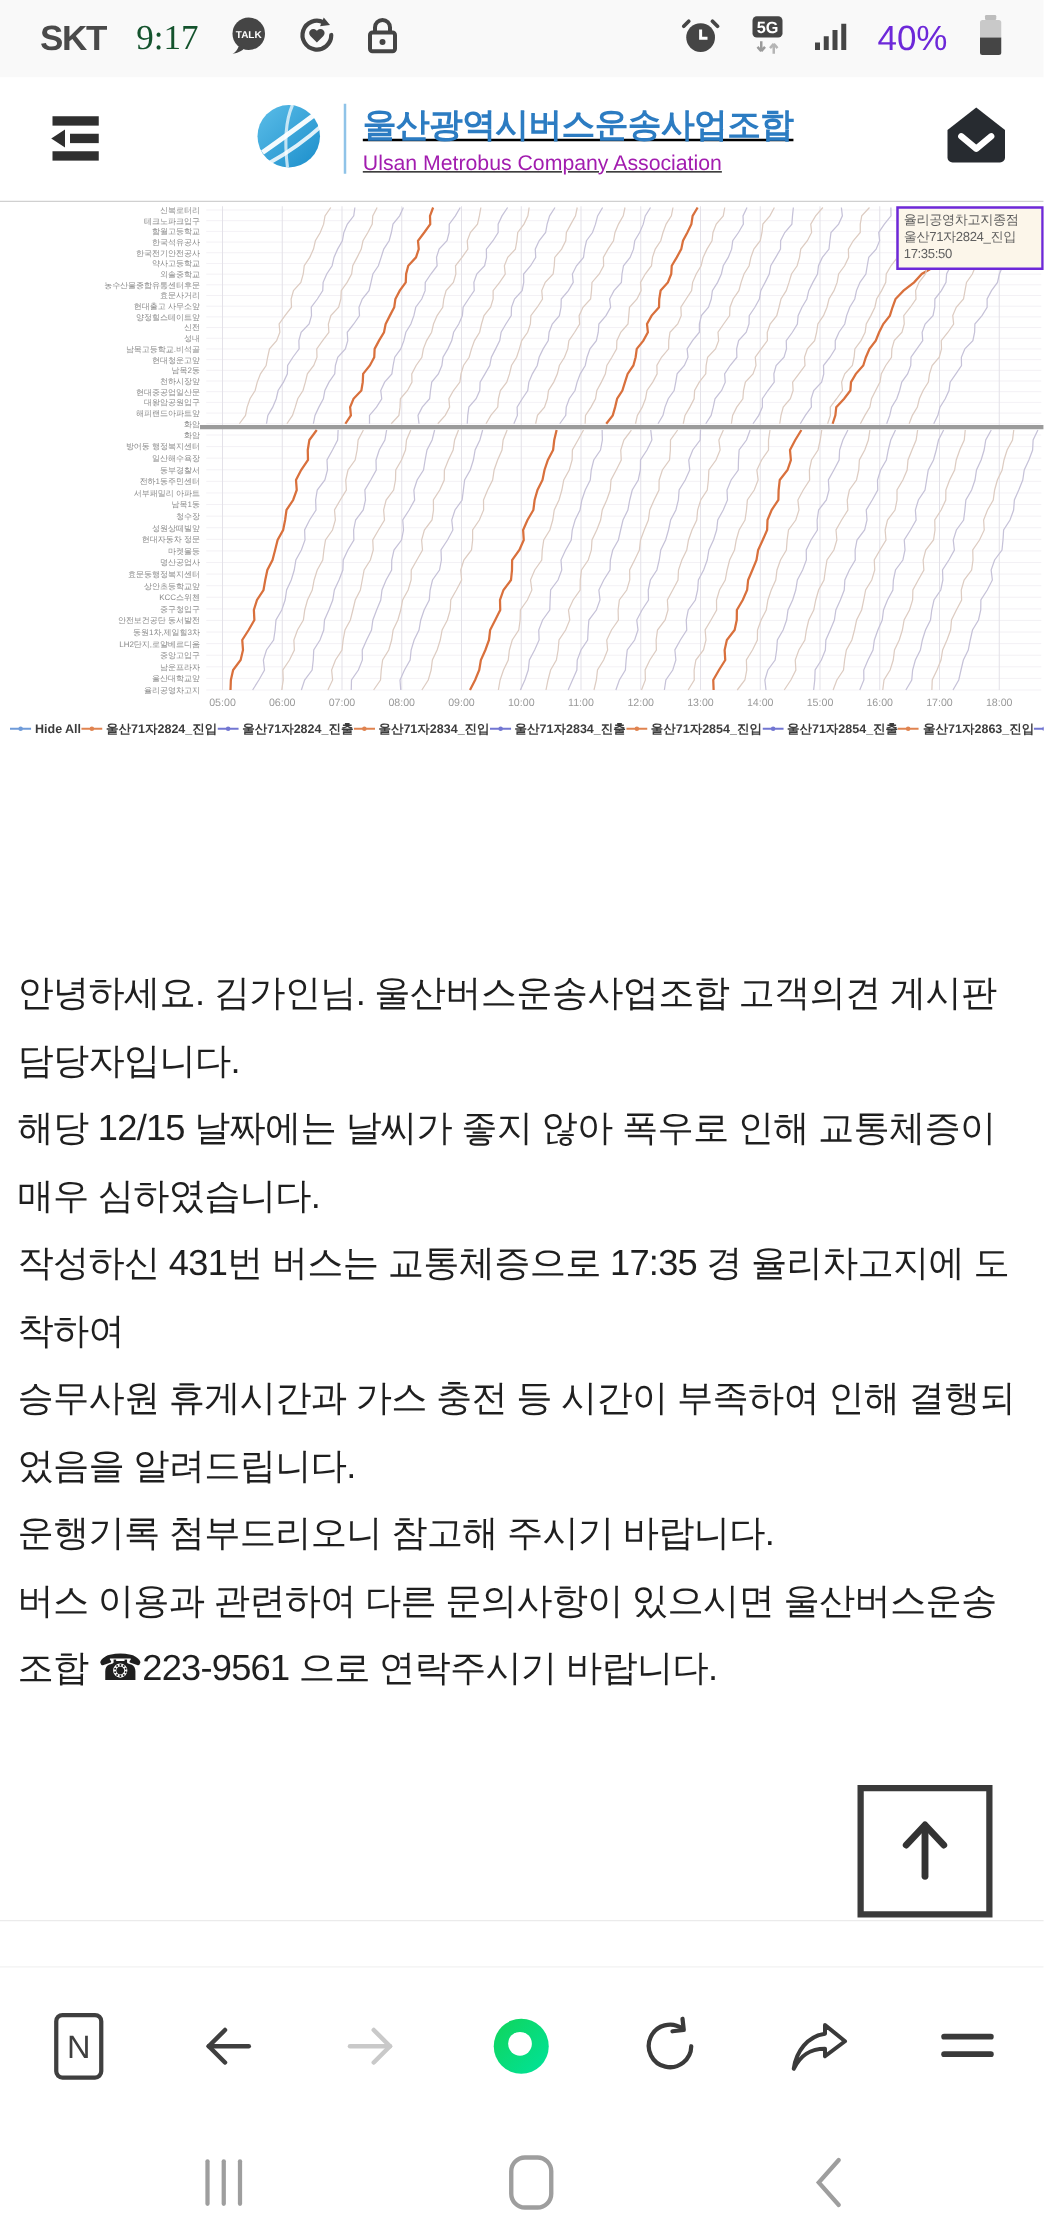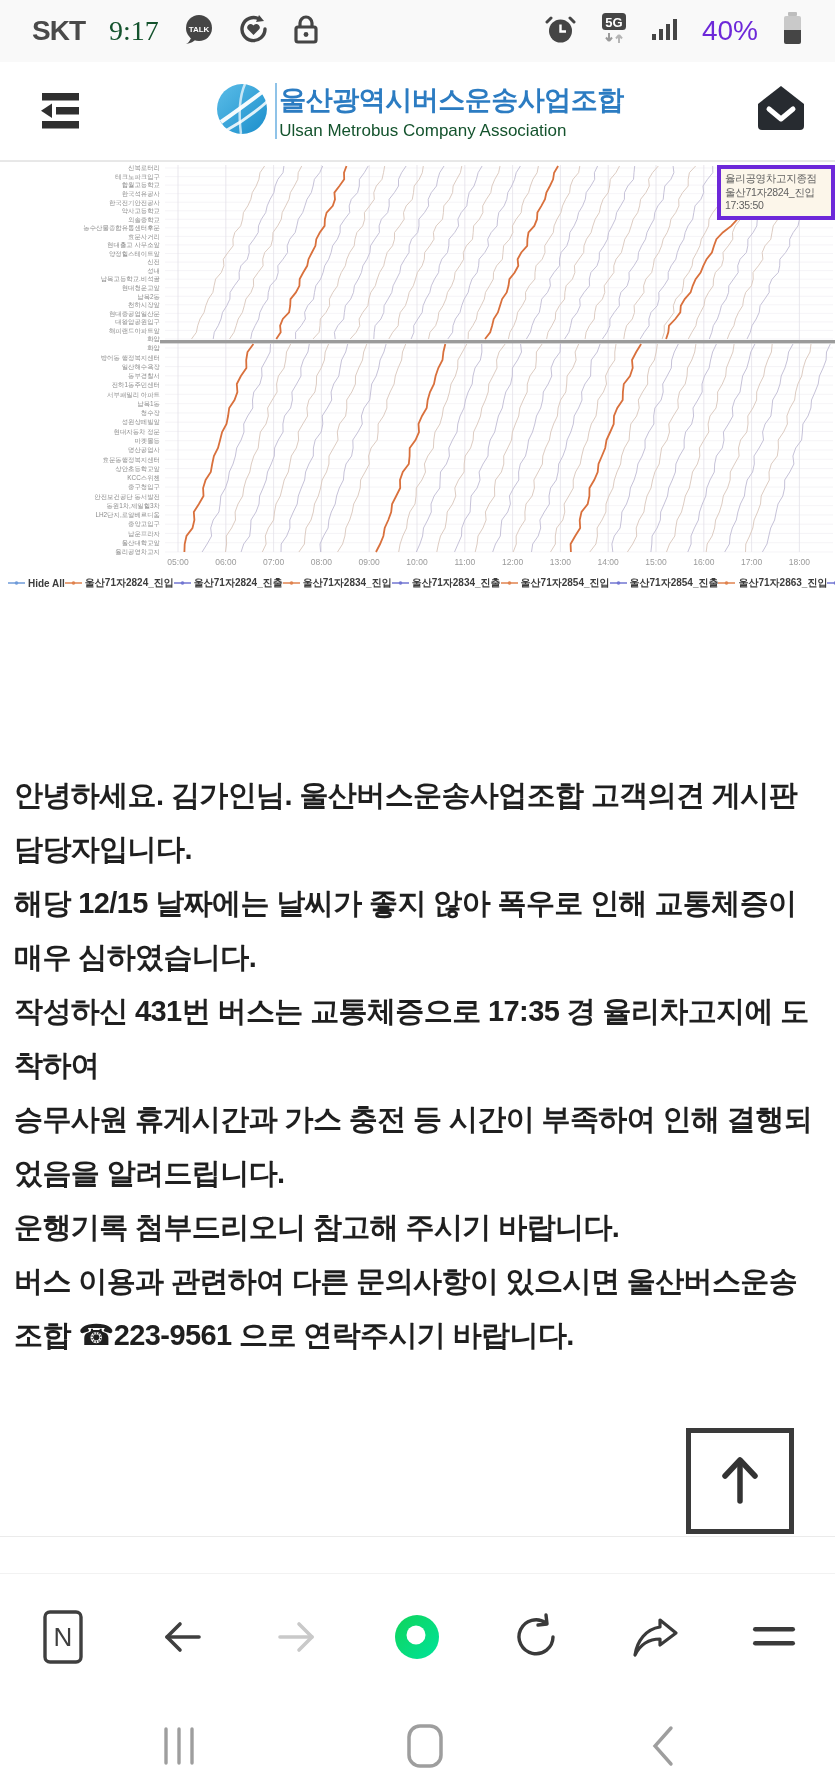--- a/index.html
+++ b/index.html
@@ -12,39 +12,39 @@
   .sb-left, .sb-right { display:flex; align-items:center; gap:24px; }
   .sb-carrier { font-size:28px; font-weight:bold; color:#4a4a4a; letter-spacing:-1px; }
   .sb-time { font-size:28px; color:#14532d;font-family:Liberation Serif, serif; }
   .sb-pct { font-size:28px; color:#6d28d9; }
 
   
   .header { position:absolute; top:62px; left:0; right:0; height:98px; background:#fff;
     display:flex; align-items:center; }
   .menu-btn { position:absolute; left:34px; top:26px; width:52px; height:46px; cursor:pointer; }
   .mail-btn { position:absolute; right:28px; top:22px; width:52px; height:50px; cursor:pointer; }
-  .logo-wrap { margin:0 auto; display:flex; align-items:center; gap:2px; }
+  .logo-wrap { margin:0 auto; display:flex; align-items:center; gap:13px;text-decoration:underline; }
   .logo-divider { width:2px; height:56px; background:#8fc3e8; }
   .logo-text-ko { font-size:27px; font-weight:bold; color:#2c7cc2; letter-spacing:-0.5px; }
-  .logo-text-en { font-size:17px; color:#14532d; margin-top:3px; }
+  .logo-text-en { font-size:17px; color:#a21caf; margin-top:3px; }
 
   
   .figure { position:absolute; top:160px; left:0; width:835px; height:436px; background:#fff; }
   .figure svg.chart { display:block; }
   .chart-legend { position:absolute; top:412px; left:0; right:0; height:22px;
     display:flex; justify-content:space-between; align-items:center; padding:0 8px;
     white-space:nowrap; overflow:hidden; }
   .legend-item { display:flex; align-items:center; gap:3px; font-size:10px; font-weight:bold; color:#3c3c3c; }
   .tooltip-box { position:absolute; left:717px; top:5px; width:118px; background:#fcf6ea;
-    border:4px solid #6d28d9; padding:3px 4px; font-size:10.5px; line-height:1.3; color:#5f5f5f;
+    border:2px solid #6d28d9; padding:3px 4px; font-size:10.5px; line-height:1.3; color:#5f5f5f;
     letter-spacing:-0.3px; }
 
   
   .post-body { position:absolute; top:768px; left:14px; width:808px;
-    font-size:29px; line-height:54px; color:#1f1f1f; letter-spacing:-0.6px; word-break:break-all;font-weight:bold; }
+    font-size:29px; line-height:54px; color:#1f1f1f; letter-spacing:-0.6px; word-break:break-all; }
 
   
   .scroll-top { position:absolute; left:686px; top:1428px; width:108px; height:106px;
     background:#fff; border:5px solid #3a3a3a; display:flex; align-items:center; justify-content:center;
     cursor:pointer; z-index:3; }
   .divider-line { position:absolute; top:1536px; left:0; right:0; height:1px; background:#ebebeb; }
   .divider-line2 { position:absolute; top:1573px; left:0; right:0; height:1px; background:#f2f2f2; }
 
   
   .toolbar { position:absolute; top:1576px; left:0; right:0; height:122px; background:#fff;

